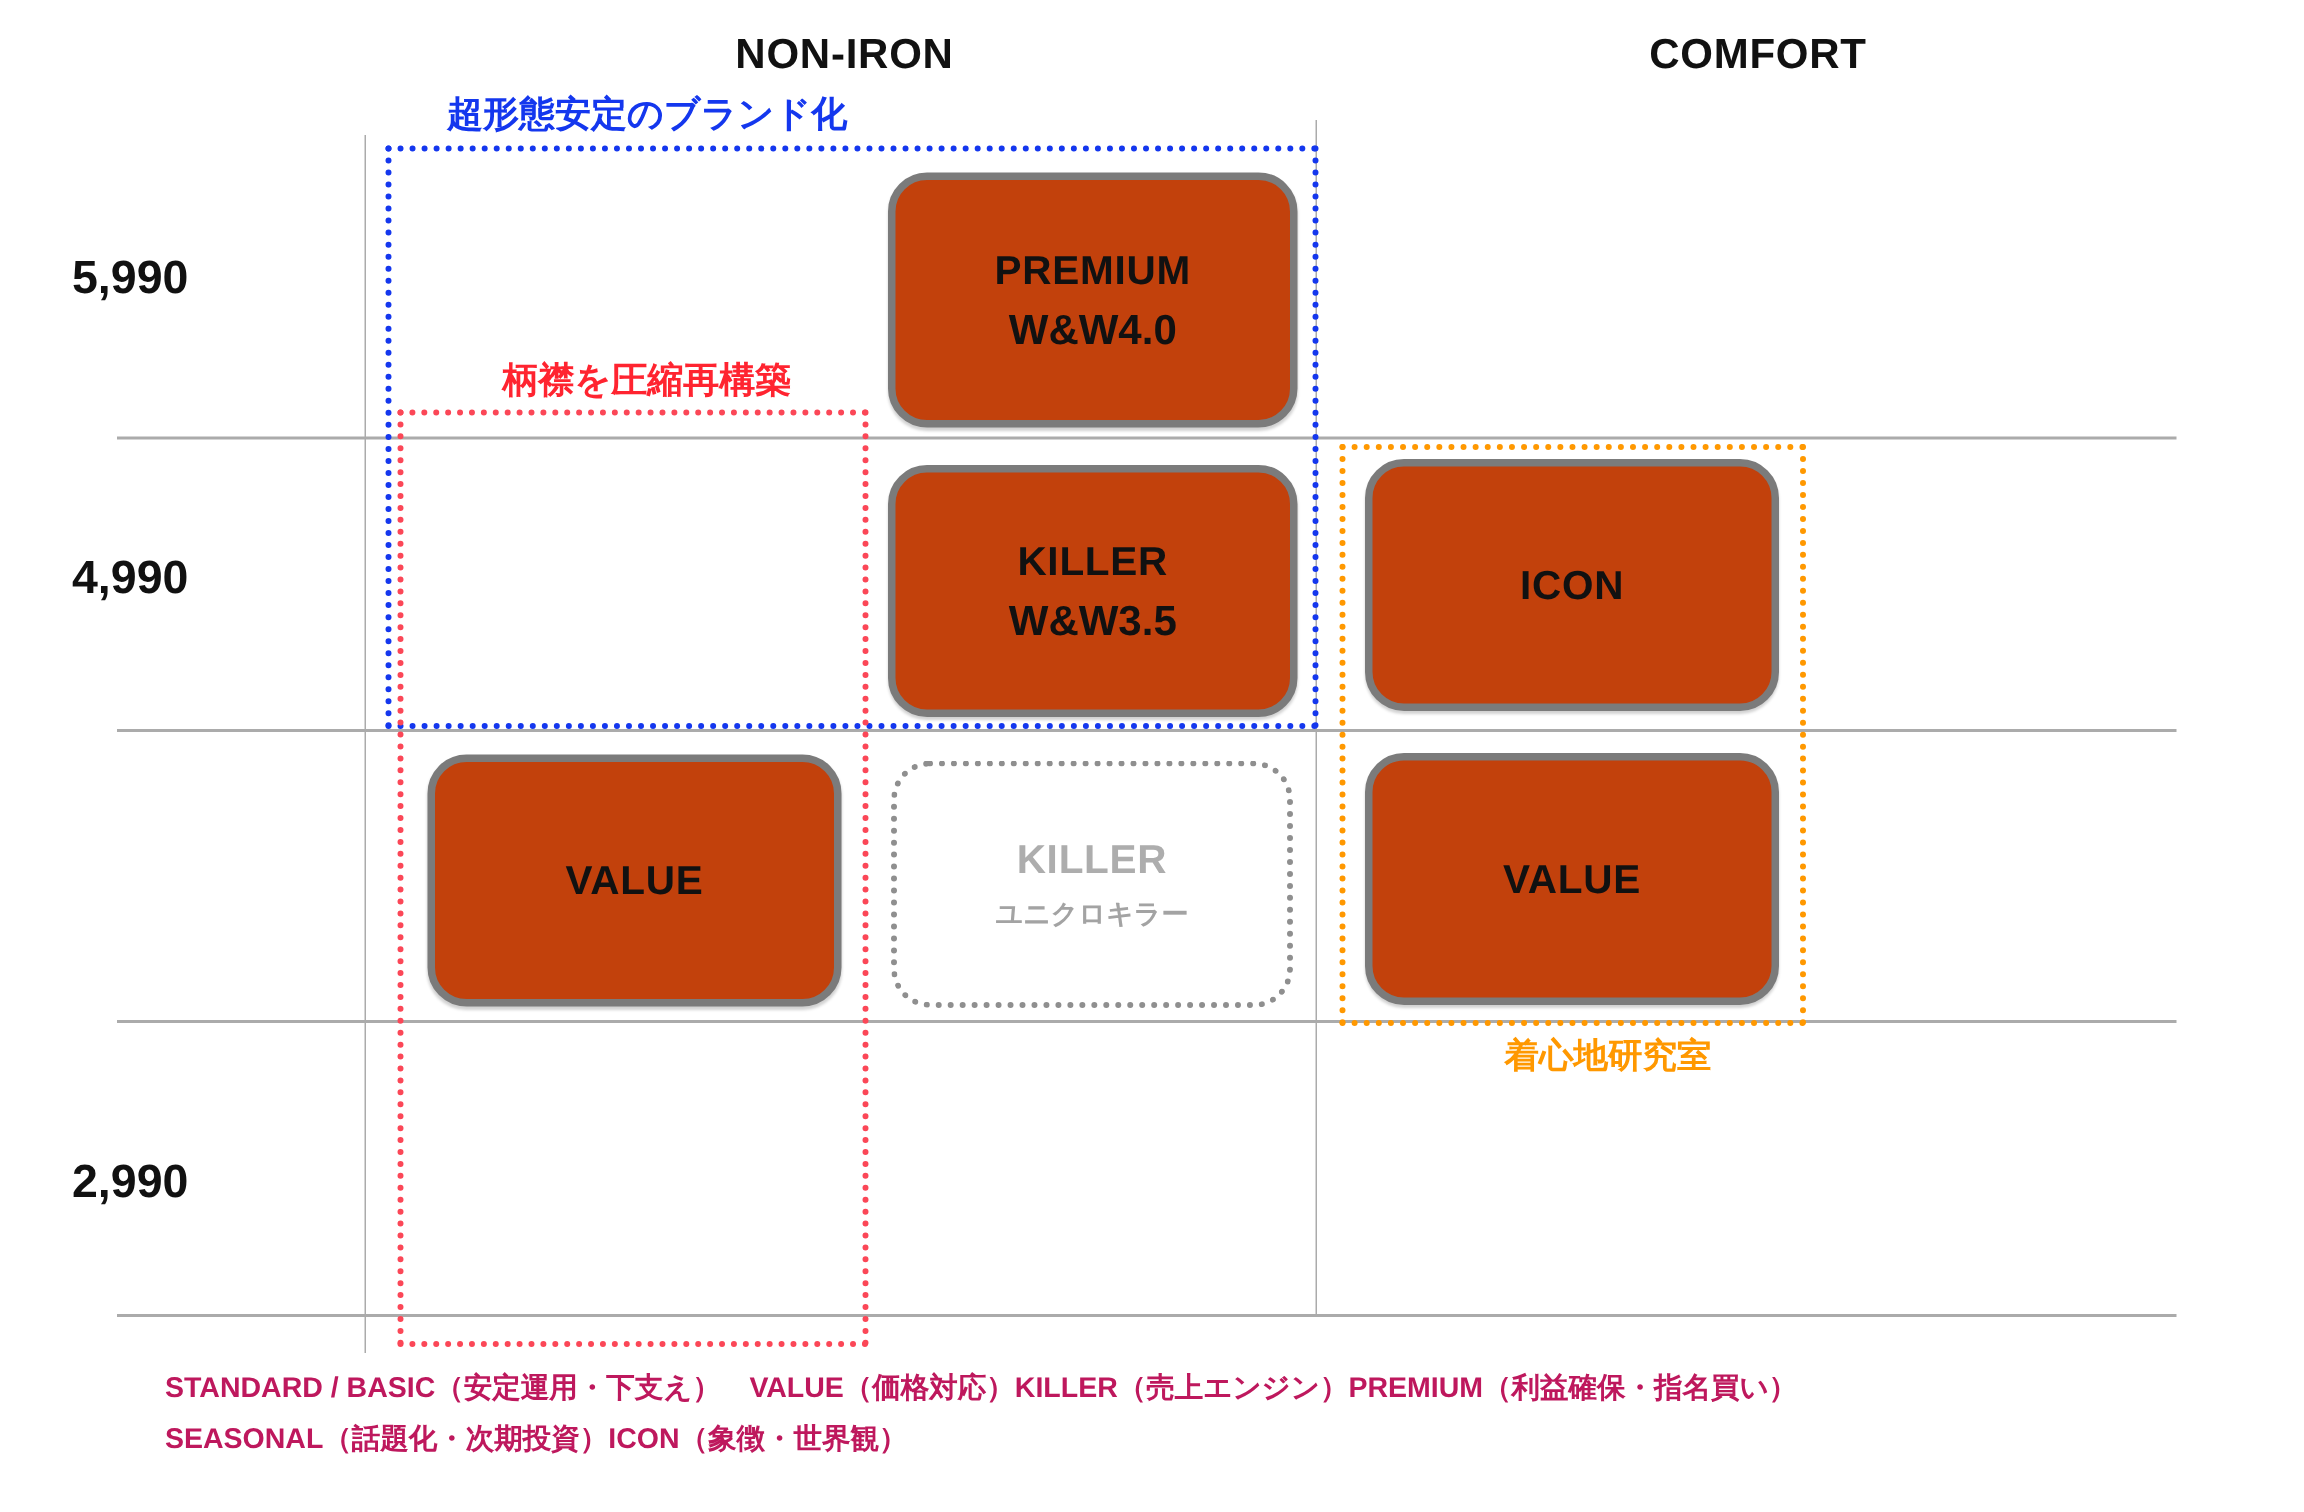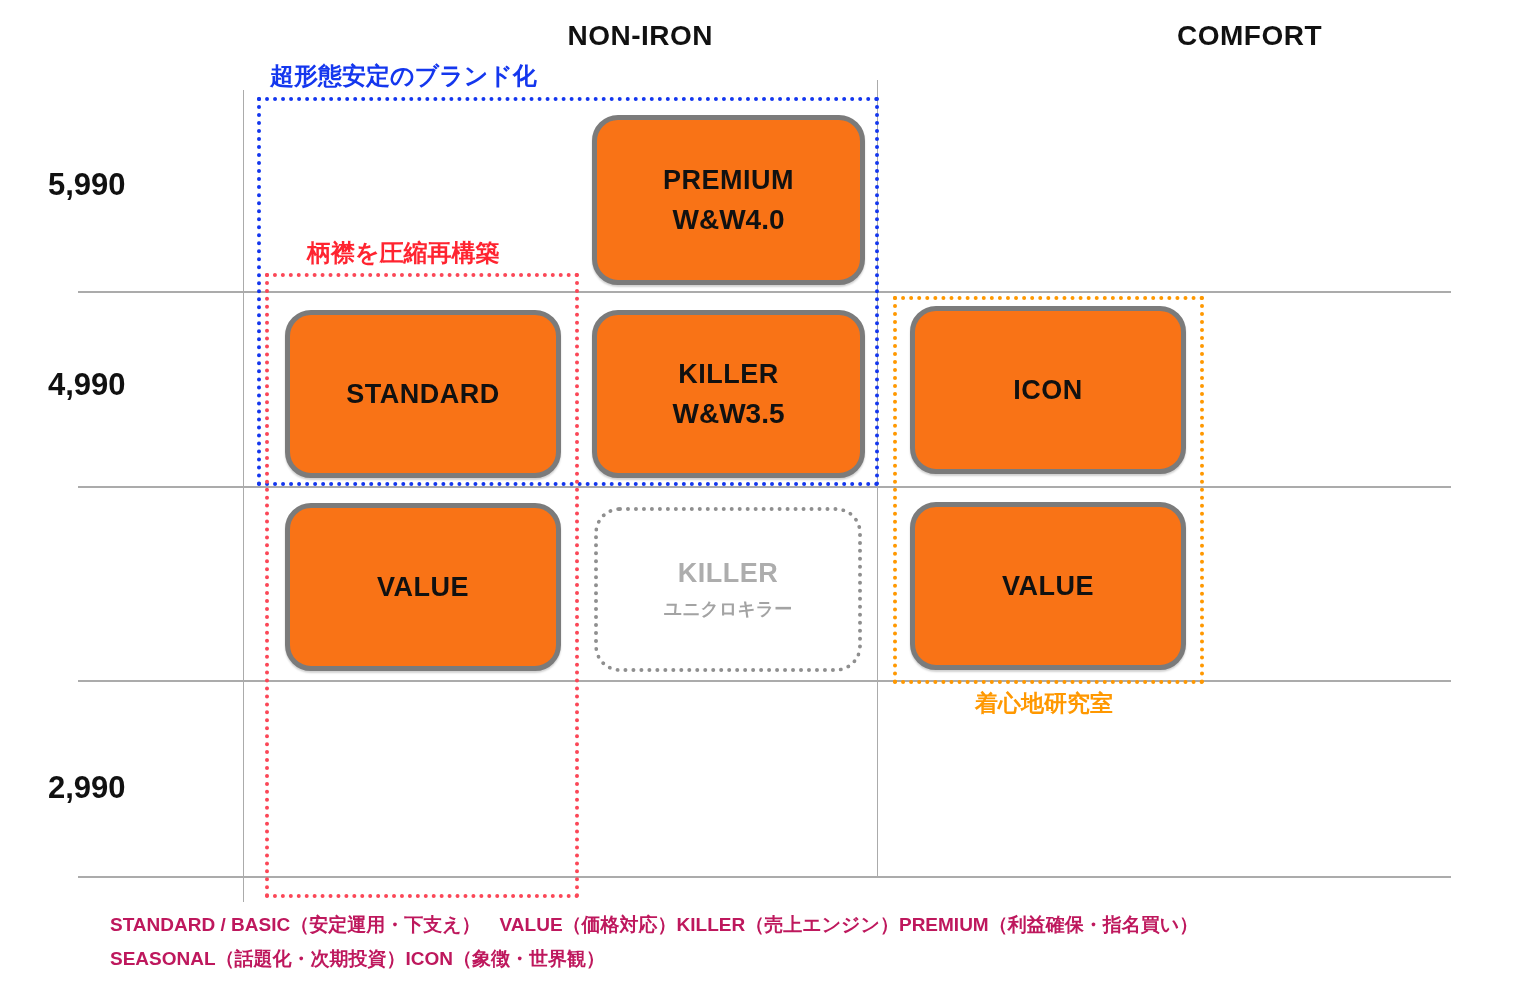--- a/index.html
+++ b/index.html
@@ -4,43 +4,43 @@
 <style>
   html,body{margin:0;padding:0;background:#ffffff;}
   body{font-family:"Liberation Sans","DejaVu Sans",sans-serif;}
   #stage{position:relative;width:1536px;height:1008px;background:#ffffff;overflow:hidden;}
 
   
   .hline{position:absolute;left:78px;width:1373px;height:0;border-top:2px solid var(--line);}
   .vline{position:absolute;width:0;border-left:1.5px solid var(--line);}
 
   
-  .col-header{position:absolute;top:20px;width:300px;text-align:right;
+  .col-header{position:absolute;top:20px;width:300px;text-align:center;
     font-size:28px;font-weight:bold;color:#111;letter-spacing:.5px;}
 
   
   .price{position:absolute;left:48px;width:200px;
     font-size:31px;font-weight:bold;color:#111;}
 
   
-  .pbox{position:absolute;border:5px solid var(--boxborder);border-radius:26px;background:#f97316;
+  .pbox{position:absolute;border:5px solid var(--boxborder);border-radius:26px;background:#c2410c;
     display:flex;flex-direction:column;align-items:center;justify-content:center;gap:8px;
     box-shadow:0 2px 2px rgba(0,0,0,.18);}
   .pbox .title{font-size:27px;font-weight:bold;color:#111;letter-spacing:.5px;}
   .pbox .subtitle{font-size:28px;font-weight:bold;color:#111;}
   .pbox.ghost{border:4px dotted var(--ghost);box-shadow:none;background:transparent;}
   .pbox.ghost .title{color:#adadad;}
   .pbox.ghost .subtitle{color:#a3a3a3;font-size:18px;}
 
   
   .ann{position:absolute;background:transparent;pointer-events:none;}
   .ann.blue{border:4px dotted var(--blue);}
   .ann.red{border:4px dotted var(--reddot);}
   .ann.orange{border:4px dotted var(--orange);}
-  .ann-label{position:absolute;font-size:24px;font-weight:bold;white-space:nowrap;}
+  .ann-label{position:absolute;font-size:24px;font-weight:bold;white-space:nowrap;margin-left:28px;}
   .ann-label.blue{color:var(--blue);}
   .ann-label.red{color:var(--red);}
   .ann-label.orange{color:var(--orange);font-size:23px;}
 
   
   .legend-line{position:absolute;left:110px;font-size:19px;font-weight:bold;color:#be185d;white-space:nowrap;}
 </style>
 </head>
 <body>
 
@@ -68,23 +68,20 @@
   <div class="ann-label red" style="left:307px;top:237px">柄襟を圧縮再構築</div>
 
   <div class="ann orange" style="left:893px;top:296px;width:303px;height:380px"></div>
   <div class="ann-label orange" style="left:975px;top:688px">着心地研究室</div>
 
   <div class="pbox" style="left:592px;top:115px;width:263px;height:160px">
     <div class="title">PREMIUM</div>
     <div class="subtitle">W&amp;W4.0</div>
   </div>
 
-  <div class="pbox" style="left:285px;top:310px;width:266px;height:158px">
-    <div class="title">STANDARD</div>
-  </div>
 
   <div class="pbox" style="left:592px;top:310px;width:263px;height:158px">
     <div class="title">KILLER</div>
     <div class="subtitle">W&amp;W3.5</div>
   </div>
 
   <div class="pbox" style="left:285px;top:503px;width:266px;height:158px">
     <div class="title">VALUE</div>
   </div>
 

